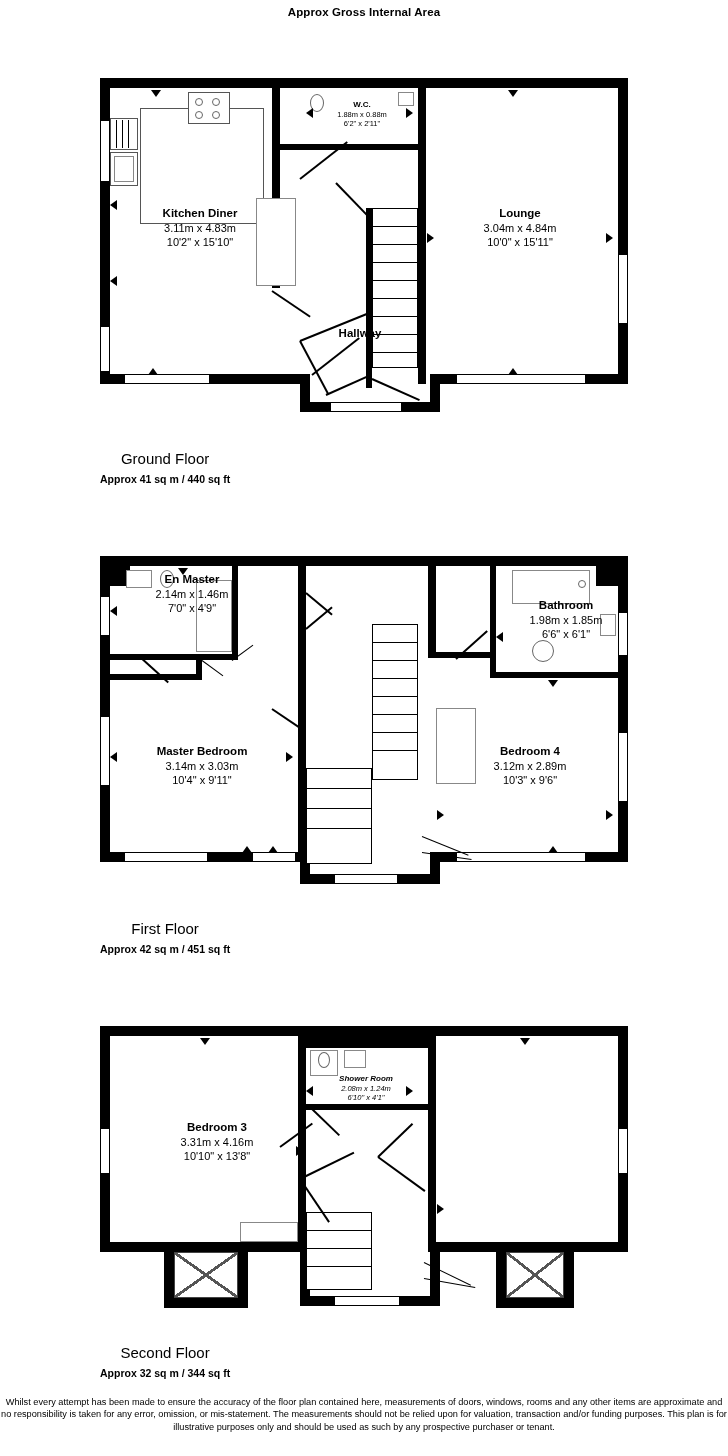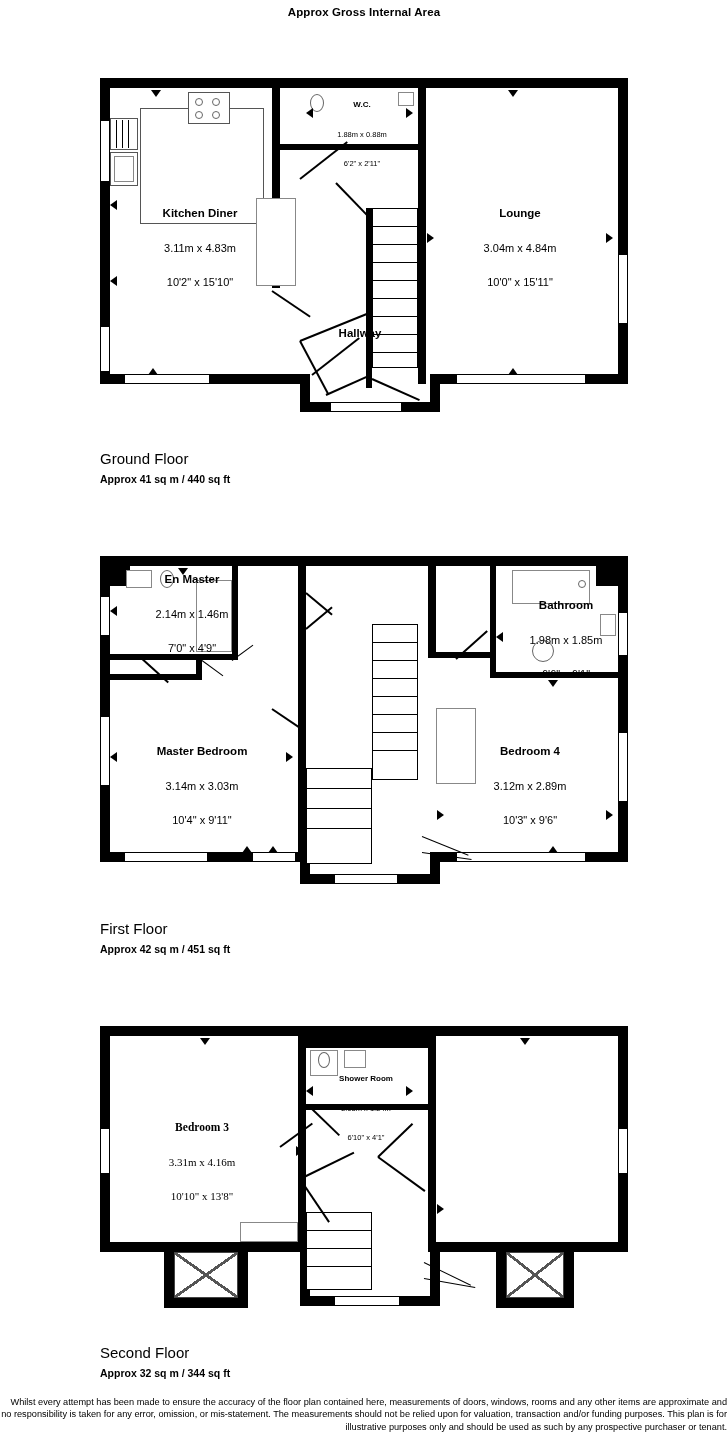--- a/index.html
+++ b/index.html
@@ -33,46 +33,46 @@
   .thin  { position:absolute; background:#000; }
 
   .label {
     position:absolute;
     text-align:center;
     font-size:11px;
     line-height:14.5px;
     white-space:nowrap;
   }
   .label .nm { font-weight:bold; font-size:11.5px; display:block; }
-  .label .d1, .label .d2 { display:block; font-size:11px;margin-top:20px; }
+  .label .d1, .label .d2 { display:block; font-size:11px; }
 
   .label.small { font-size:7.5px; line-height:9.5px; }
   .label.small .nm { font-size:8px; }
   .label.small .d1, .label.small .d2 { font-size:7.5px; }
 
   
   .arrow { position:absolute; width:0; height:0; }
   .ar-d { border-left:5px solid transparent; border-right:5px solid transparent; border-top:7px solid #000; }
   .ar-u { border-left:5px solid transparent; border-right:5px solid transparent; border-bottom:7px solid #000; }
   .ar-l { border-top:5px solid transparent; border-bottom:5px solid transparent; border-right:7px solid #000; }
   .ar-r { border-top:5px solid transparent; border-bottom:5px solid transparent; border-left:7px solid #000; }
 
   
   .stair { position:absolute; border:1px solid #000; background:#fff; }
   .step  { position:absolute; background:#000; height:1px; }
 
   
-  .floor-cap { position:absolute; left:100px; }
+  .floor-cap { position:absolute; left:100px;text-align:center; }
   .floor-cap .ttl { font-size:15px; font-weight:normal; }
   .floor-cap .sub { font-size:10.5px; font-weight:bold; margin-top:6px; }
 
   
   .disclaimer {
     position:absolute; left:0; top:1396px; width:728px;
-    text-align:right; font-size:9.2px; line-height:12.3px; padding:0 1px;
+    text-align:center; font-size:9.2px; line-height:12.3px; padding:0 1px;
   }
 
   
   .bay { position:absolute; border:1px solid #444; background:#fff; }
   .bay:before, .bay:after {
     content:""; position:absolute; left:0; top:0; width:100%; height:100%;
   }
   .bay:before { background:linear-gradient(to top right, transparent 48%, #555 48%, #555 52%, transparent 52%); }
   .bay:after  { background:linear-gradient(to bottom right, transparent 48%, #555 48%, #555 52%, transparent 52%); }
 
@@ -338,26 +338,26 @@
   <div class="thin" style="left:378px;top:130px;width:48px;height:2px;transform:rotate(-44deg);transform-origin:left center;"></div>
   <div class="fix2" style="left:240px;top:196px;width:58px;height:20px;"></div>
 
   <div class="arrow ar-d" style="left:200px;top:12px;"></div>
   <div class="arrow ar-d" style="left:520px;top:12px;"></div>
   <div class="arrow ar-l" style="left:306px;top:60px;"></div>
   <div class="arrow ar-r" style="left:406px;top:60px;"></div>
   <div class="arrow ar-r" style="left:296px;top:120px;"></div>
   <div class="arrow ar-r" style="left:437px;top:178px;"></div>
 
-  <div class="label small" style="left:310px;top:48px;width:112px;">
+  <div class="label small" style="left:310px;top:48px;width:112px;font-style:italic;">
     <span class="nm">Shower Room</span>
     <span class="d1">2.08m x 1.24m</span>
     <span class="d2">6'10" x 4'1"</span>
   </div>
-  <div class="label" style="left:112px;top:94px;width:180px;font-family:Liberation Serif, serif;">
+  <div class="label" style="left:127px;top:94px;width:180px;">
     <span class="nm">Bedroom 3</span>
     <span class="d1">3.31m x 4.16m</span>
     <span class="d2">10'10" x 13'8"</span>
   </div>
 </div>
 
 <div class="floor-cap" style="top:1344px;">
   <div class="ttl">Second Floor</div>
   <div class="sub">Approx 32 sq m / 344 sq ft</div>
 </div>

